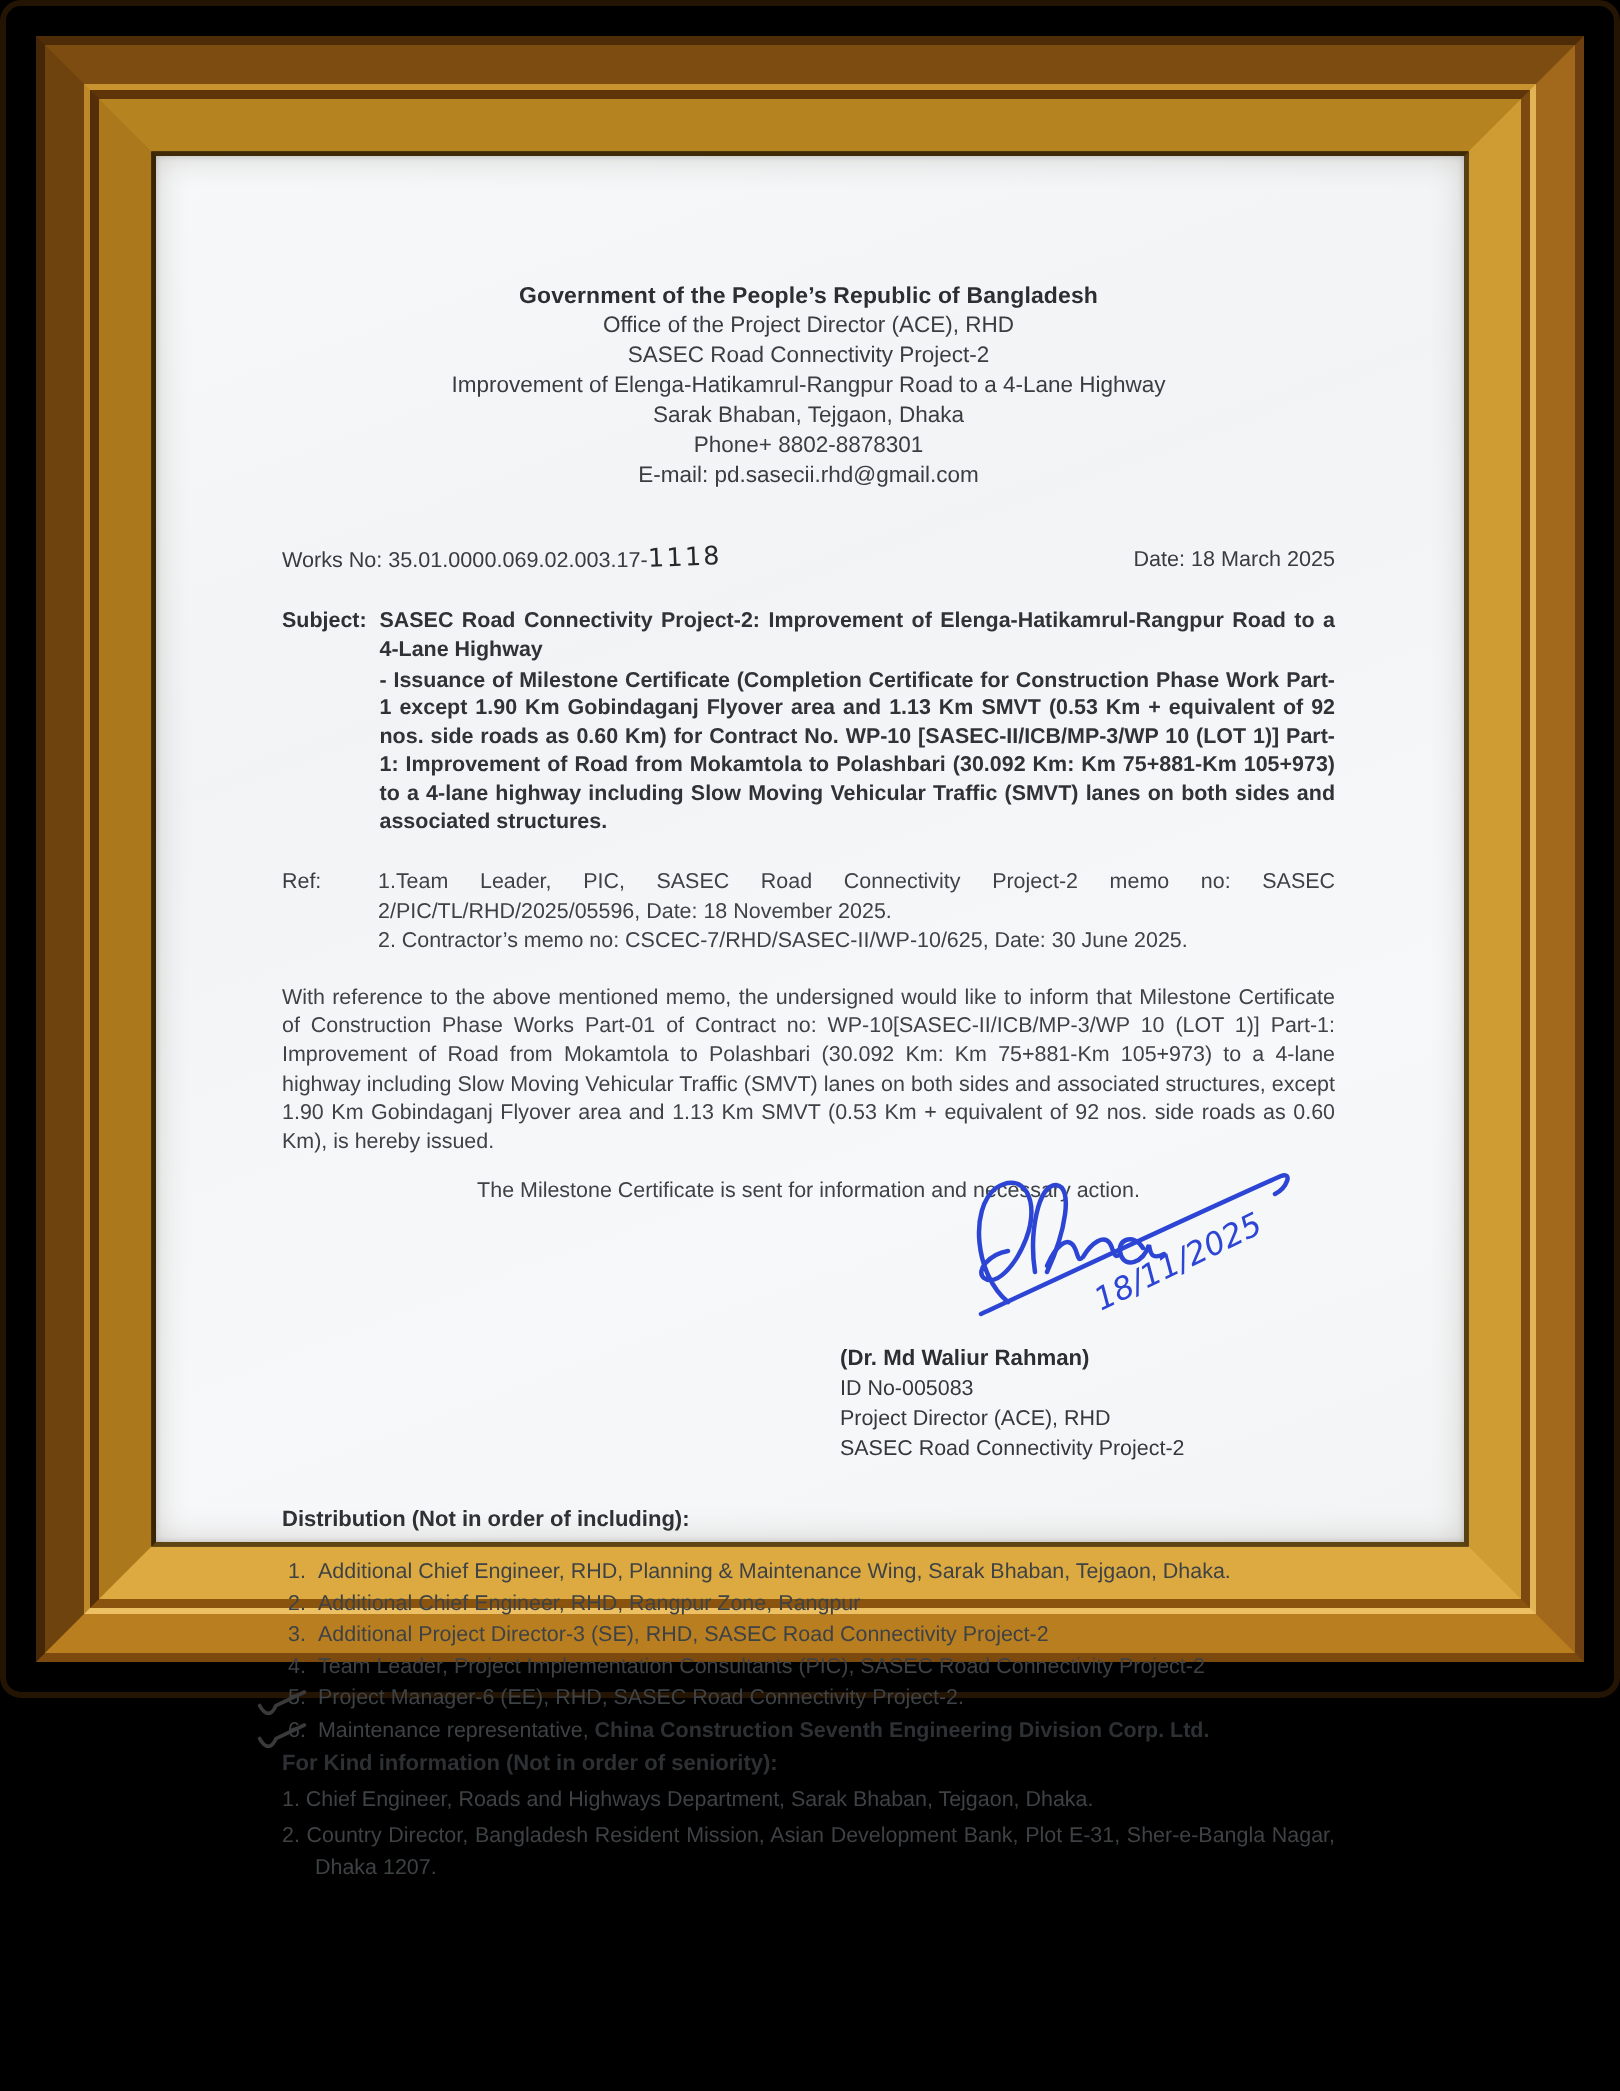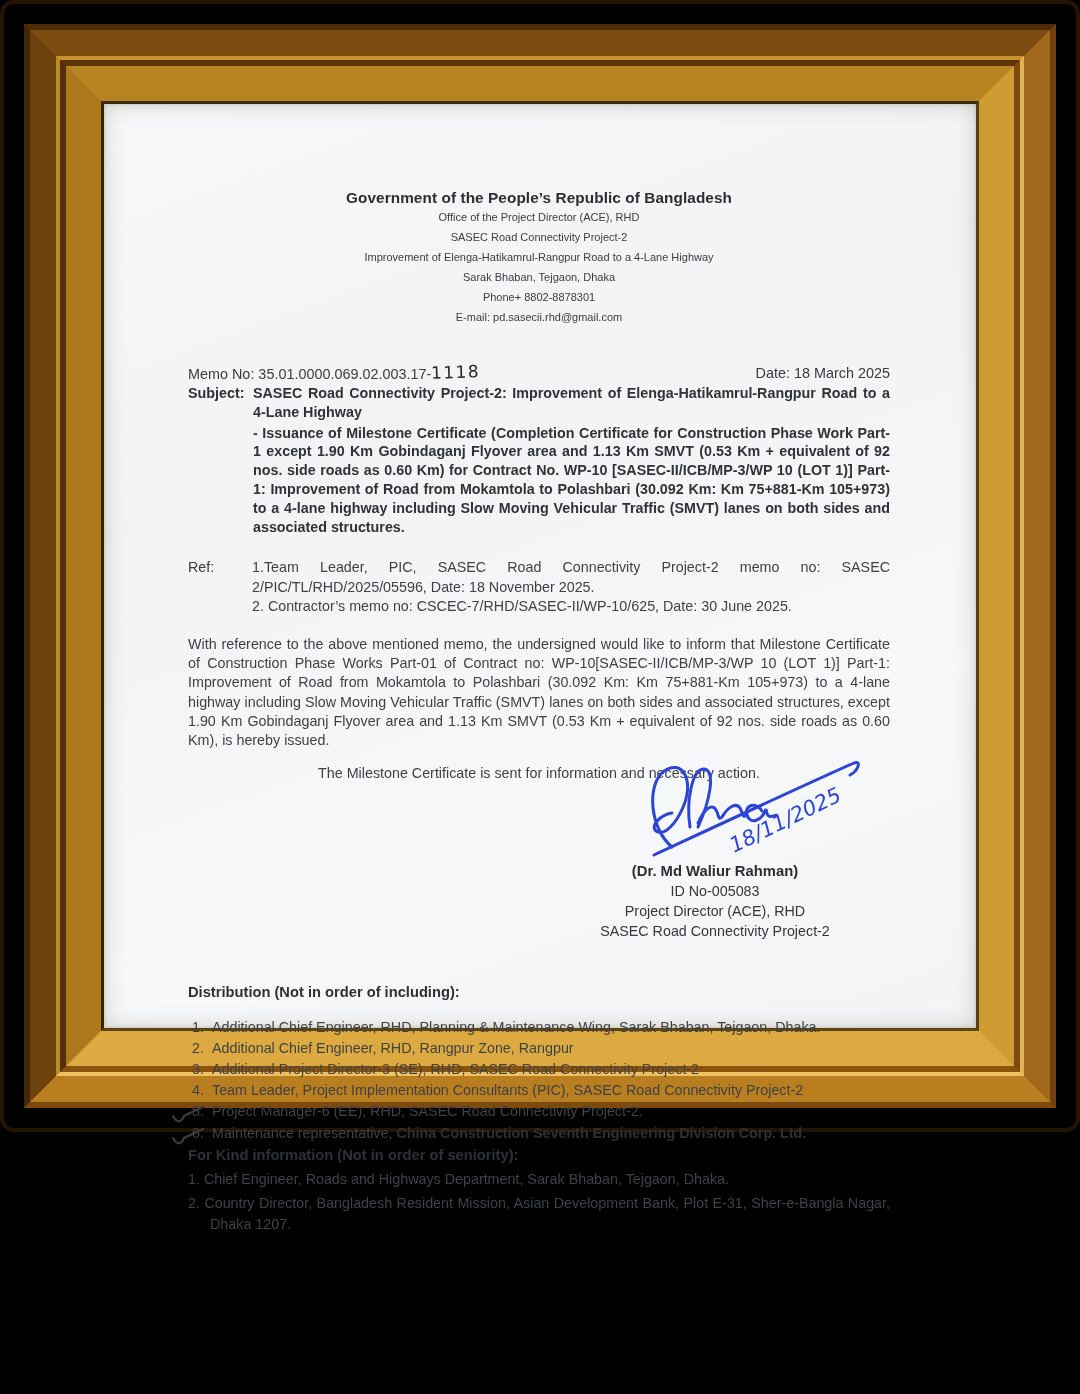--- a/index.html
+++ b/index.html
@@ -37,45 +37,45 @@
     background: linear-gradient(160deg, #f6f8f9 0%, #f1f3f5 35%, #f7f8fa 70%, #f2f4f5 100%);
     box-shadow: inset 0 0 22px rgba(70,55,25,.20), inset 0 0 4px rgba(0,0,0,.18);
     padding: 84px 86px 0 84px;
     position: relative;
     color: #3f4245;
     font-size: 14.3px;
     line-height: 19px;
   }
   .center { text-align: center; }
   .hdr-title { font-weight: bold; font-size: 15.3px; color: #2c2f32; letter-spacing: .1px; }
-  .hdr-line { font-size: 11px; line-height: 20px; color: #3a3d40; }
+  .hdr-line { font-size: 15px; line-height: 20px; color: #3a3d40; }
 
   .memo-row { display: flex; justify-content: space-between; margin-top: 37px; font-size: 14.4px; color: #393c3f; }
   .memo-hand {
     display: inline-block; font-family: "DejaVu Sans", sans-serif;
     font-size: 17px; color: #26282a; transform: rotate(-2deg) translateY(-1px);
     letter-spacing: 1.5px; font-weight: 500;
   }
 
-  .subject-row { display: flex; }
+  .subject-row { display: flex; margin-top: 21px; }
   .subject-label { width: 64px; flex: none; font-weight: bold; color: #2e3134; }
   .subject-content { flex: 1; padding-left: 1px; }
   .bold-just { font-weight: bold; color: #303336; text-align: justify; line-height: 18.8px; }
   .subject-head { margin-bottom: 2px; }
 
   .ref-row { display: flex; margin-top: 22px; }
   .ref-label { width: 64px; flex: none; color: #3a3d40; }
   .ref-content { flex: 1; text-align: justify; line-height: 19.5px; }
 
   .body-para { margin-top: 18px; text-align: justify; line-height: 19.3px; }
   .closing { margin-top: 13px; text-align: center; }
 
   .sig-zone { position: relative; height: 186px; }
   .sig-svg { position: absolute; right: 8px; top: -26px; }
-  .sig-block { position: absolute; right: 20px; top: 78px; width: 310px; text-align: center; line-height: 20px; color: #35383b; }
+  .sig-block { position: absolute; right: 20px; top: 92px; width: 310px; text-align: left; line-height: 20px; color: #35383b; }
   .sig-name { font-weight: bold; color: #2c2f32; font-size: 14.8px; }
 
   .dist-head, .kind-head { font-weight: bold; color: #2e3134; font-size: 14.7px; }
   .dist-head { margin-top: 14px; margin-bottom: 15px; }
   .dist-item { position: relative; line-height: 21.2px; padding-left: 4px; }
   .dist-num { display: inline-block; min-width: 20px; }
   .bold-seg { font-weight: 600; color: #2e3134; }
   .tick { position: absolute; left: -17px; top: 3px; }
   .kind-head { margin-top: 2px; }
   .kind-item { margin-top: 4px; line-height: 20.6px; padding-left: 22px; text-indent: -22px; text-align: justify; }
@@ -99,21 +99,21 @@
                     <div class="hdr-line">Office of the Project Director (ACE), RHD</div>
                     <div class="hdr-line">SASEC Road Connectivity Project-2</div>
                     <div class="hdr-line">Improvement of Elenga-Hatikamrul-Rangpur Road to a 4-Lane Highway</div>
                     <div class="hdr-line">Sarak Bhaban, Tejgaon, Dhaka</div>
                     <div class="hdr-line">Phone+ 8802-8878301</div>
                     <div class="hdr-line">E-mail: pd.sasecii.rhd@gmail.com</div>
                   </div>
 
                   <div class="memo-row">
                     <div>
-                      <span>Memo No: 35.01.0000.069.02.003.17-</span><span class="memo-hand">1118</span>
+                      <span>Works No: 35.01.0000.069.02.003.17-</span><span class="memo-hand">1118</span>
                     </div>
                     <div>Date: 18 March 2025</div>
                   </div>
 
                   <div class="subject-row">
                     <div class="subject-label">Subject:</div>
                     <div class="subject-content">
                       <div class="bold-just subject-head">SASEC Road Connectivity Project-2: Improvement of Elenga-Hatikamrul-Rangpur Road to a 4-Lane Highway</div>
                       <div class="bold-just">- Issuance of Milestone Certificate (Completion Certificate for Construction Phase Work Part-1 except 1.90 Km Gobindaganj Flyover area and 1.13 Km SMVT (0.53 Km + equivalent of 92 nos. side roads as 0.60 Km) for Contract No. WP-10 [SASEC-II/ICB/MP-3/WP 10 (LOT 1)] Part-1: Improvement of Road from Mokamtola to Polashbari (30.092 Km: Km 75+881-Km 105+973) to a 4-lane highway including Slow Moving Vehicular Traffic (SMVT) lanes on both sides and associated structures.</div>
                     </div>

